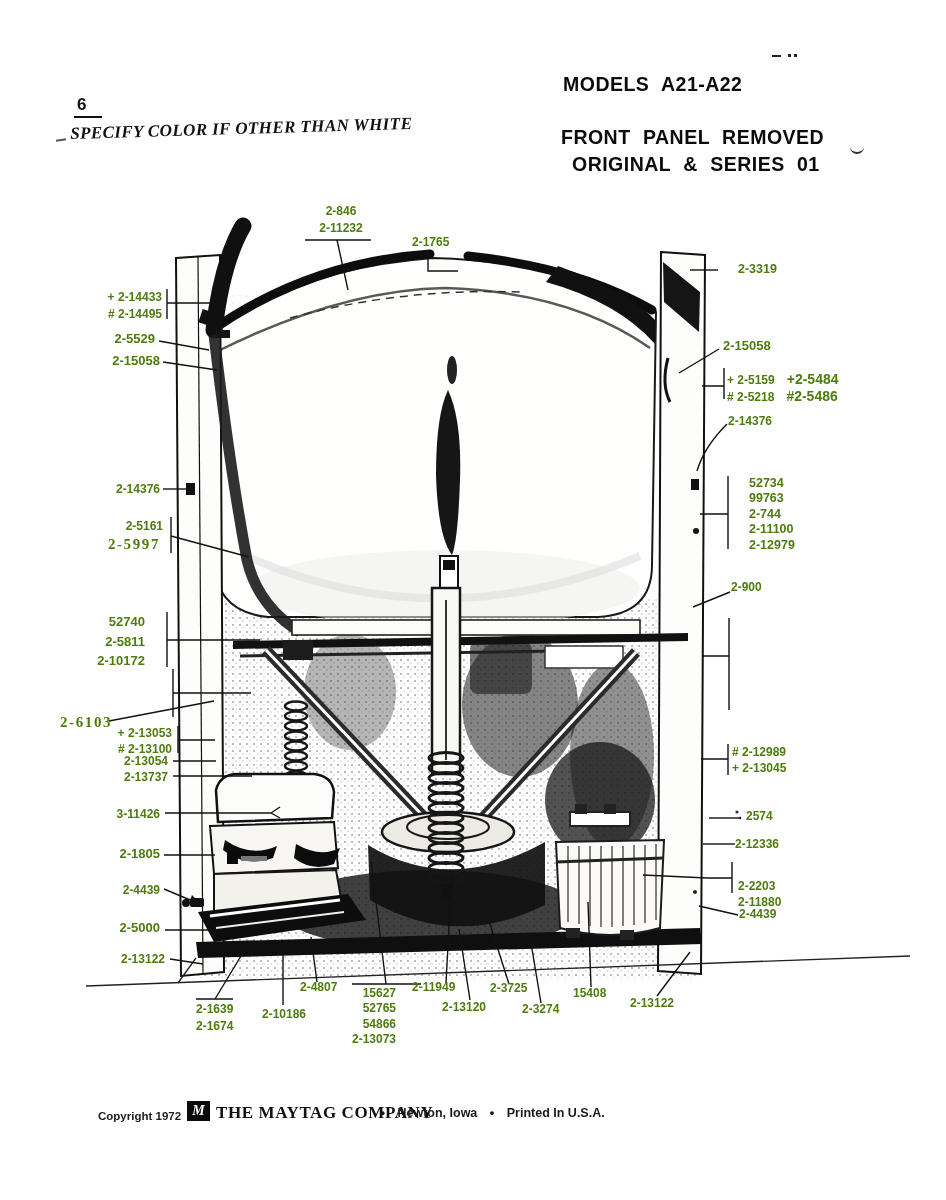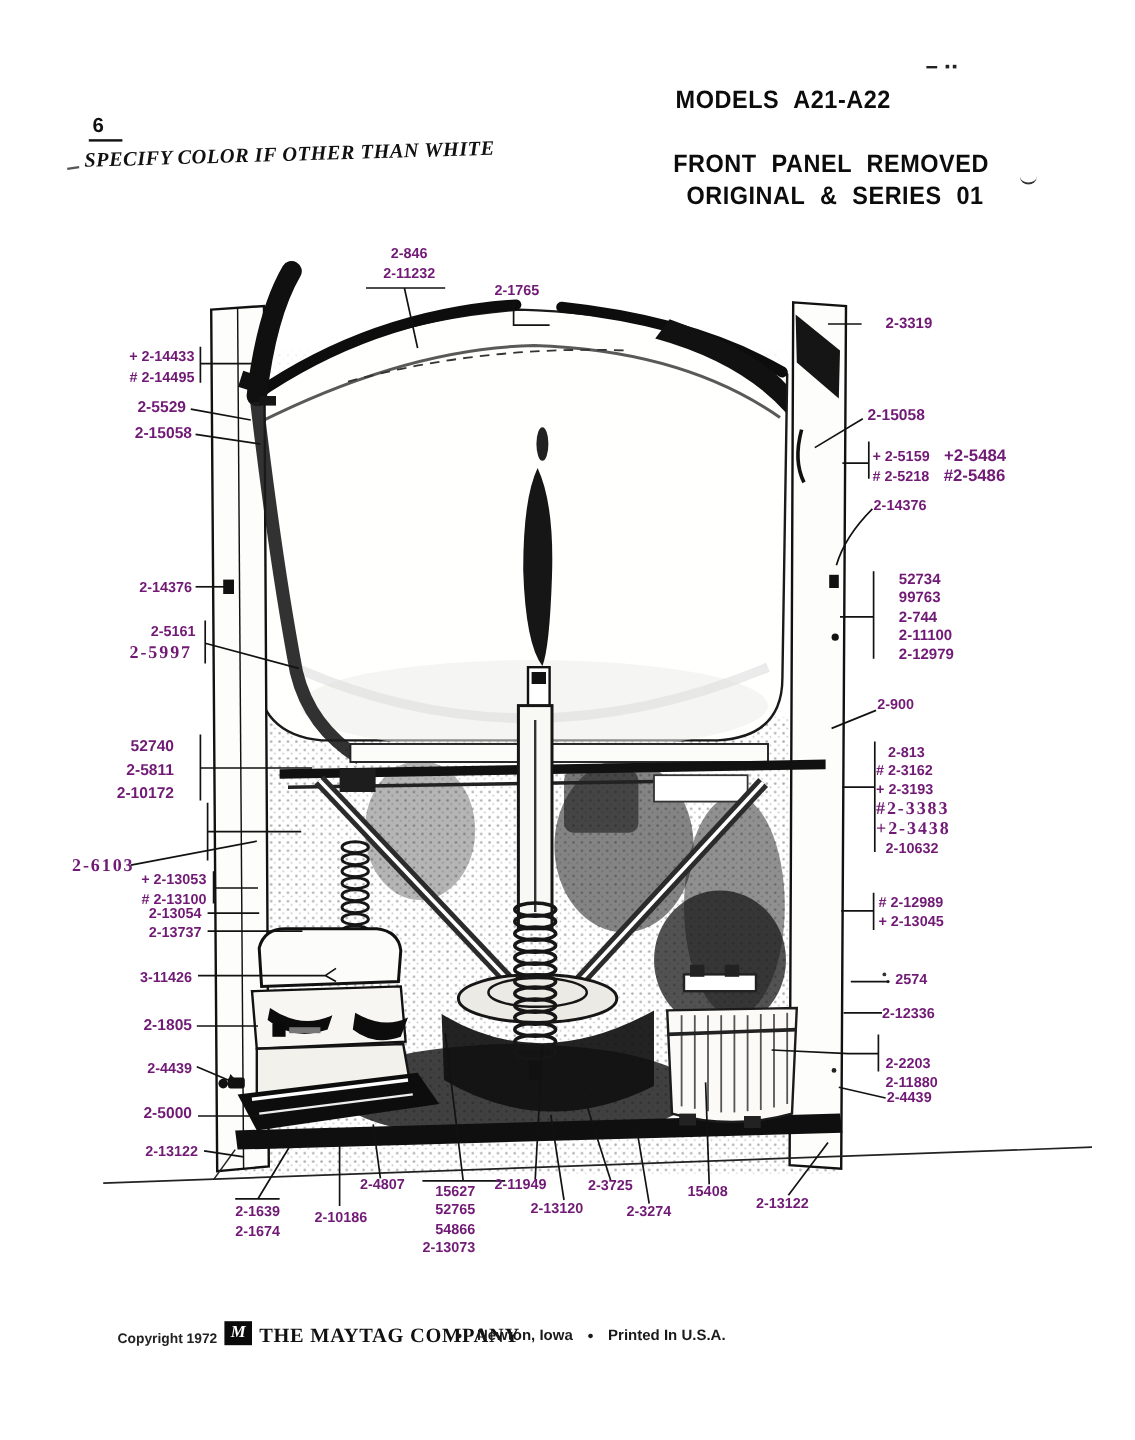--- a/index.html
+++ b/index.html
@@ -11,21 +11,21 @@
   .pgnum{position:absolute;left:74px;top:95px;font-size:17px;font-weight:bold;
          border-bottom:2.5px solid #111;padding:0 16px 1px 3px;z-index:3;}
   .tagline{position:absolute;left:70px;top:124px;font-family:"Liberation Serif",serif;
            font-style:italic;font-weight:bold;font-size:17px;letter-spacing:.4px;
            transform:rotate(-1.7deg);transform-origin:left top;white-space:nowrap;z-index:3;}
   .hdr{position:absolute;font-weight:bold;font-size:21px;letter-spacing:.5px;word-spacing:7px;
        transform:scaleX(.93);transform-origin:left top;white-space:nowrap;z-index:3;color:#0c0c0c;}
 
   
   .co{position:absolute;z-index:2;font-weight:bold;font-size:12px;line-height:1.42;
-      white-space:nowrap;color:#701a75;}
+      white-space:nowrap;color:#4d7c0f;}
   .r{text-align:right;}
   .c{text-align:center;}
   .s13{font-size:13px;}
   .s125{font-size:12.5px;}
   .s14{font-size:14px;}
   .alt{font-family:"Liberation Serif",serif;font-size:15px;letter-spacing:1.6px;font-weight:bold;}
   .lh15 > div{line-height:15.4px;}
   .lh16 > div{line-height:16.2px;}
   .lh19 > div{line-height:19.5px;}
   .gap{margin-left:12px;}
@@ -302,28 +302,20 @@
   </div>
   <div class="co" style="left:728px;top:413px;">2-14376</div>
   <div class="co s125 lh15" style="left:733px;top:476px;margin-left:16px;">
     <div>52734</div>
     <div>99763</div>
     <div>2-744</div>
     <div>2-11100</div>
     <div>2-12979</div>
   </div>
   <div class="co" style="left:731px;top:579px;">2-900</div>
-  <div class="co lh15" style="left:730px;top:620px;">
-    <div class="ind10">2-813</div>
-    <div># 2-3162</div>
-    <div>+ 2-3193</div>
-    <div class="alt" style="line-height:17px;">#2-3383</div>
-    <div class="alt" style="line-height:17px;">+2-3438</div>
-    <div class="ind8">2-10632</div>
-  </div>
   <div class="co lh16" style="left:732px;top:744px;">
     <div># 2-12989</div>
     <div>+ 2-13045</div>
   </div>
   <div class="co" style="left:746px;top:808px;">2574</div>
   <div class="co" style="left:735px;top:836px;">2-12336</div>
   <div class="co lh16" style="left:738px;top:878px;">
     <div>2-2203</div>
     <div>2-11880</div>
   </div>

